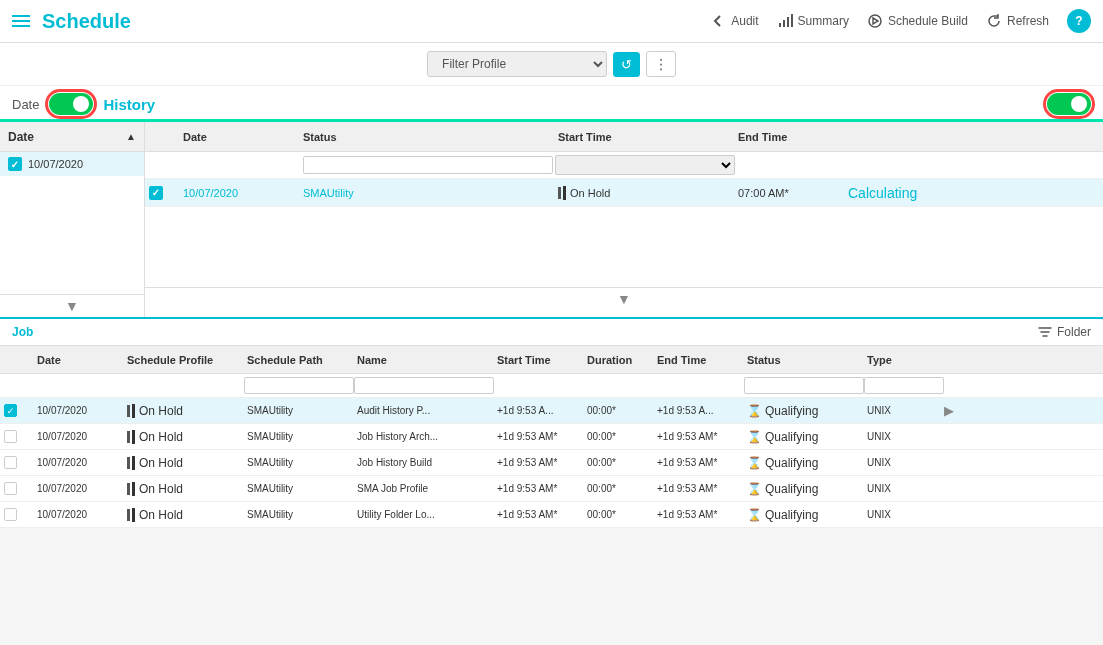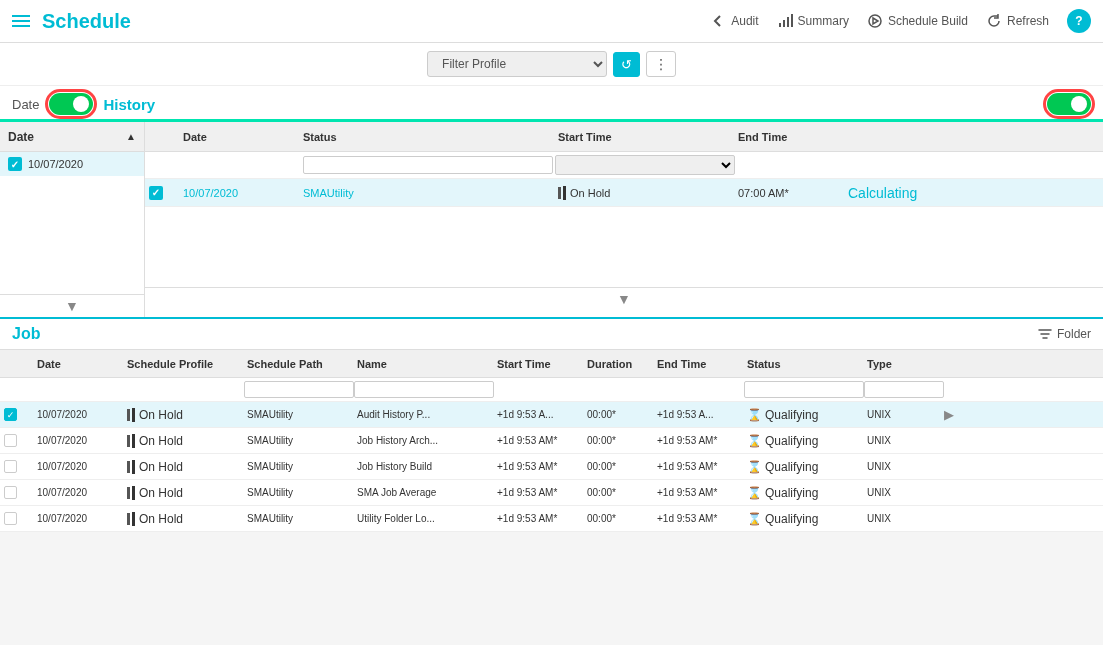--- a/index.html
+++ b/index.html
@@ -146,21 +146,21 @@
 
     
     .schedule-section { max-height: 200px; }
 
     
     .job-section { border-top: 2px solid #00bcd4; }
     .job-header {
       display: flex; align-items: center; justify-content: space-between;
       padding: 6px 12px; background: #fff; border-bottom: 1px solid #ddd;
     }
-    .job-title { font-size: 16px; color: #00bcd4; font-weight: 600; }
+    .job-title { font-size: 12px; color: #00bcd4; font-weight: 600; }
     .filters-btn {
       display: flex; align-items: center; gap: 5px; color: #555;
       cursor: pointer; font-size: 12px;
     }
 
     
     .job-table-wrap { background: #fff; overflow: hidden; }
     .job-col-headers {
       display: grid;
       grid-template-columns: 30px 90px 120px 110px 140px 90px 70px 90px 120px 80px 16px;
@@ -475,21 +475,21 @@
       <div class="job-cell">
         <div class="status-badge">
             <div class="status-bars">
               <div class="status-bar"></div>
               <div class="status-bar tall"></div>
             </div>
             <span>On Hold</span>
           </div>
       </div>
       <div class="job-cell">SMAUtility</div>
-      <div class="job-cell">SMA Job Average</div>
+      <div class="job-cell">SMA Job Profile</div>
       <div class="job-cell">+1d 9:53 AM*</div>
       <div class="job-cell">00:00*</div>
       <div class="job-cell">+1d 9:53 AM*</div>
       <div class="job-cell">
         <div class="qualifying-badge">
             <span class="qual-icon">⌛</span>
             <span>Qualifying</span>
           </div>
       </div>
       <div class="job-cell">UNIX</div>

